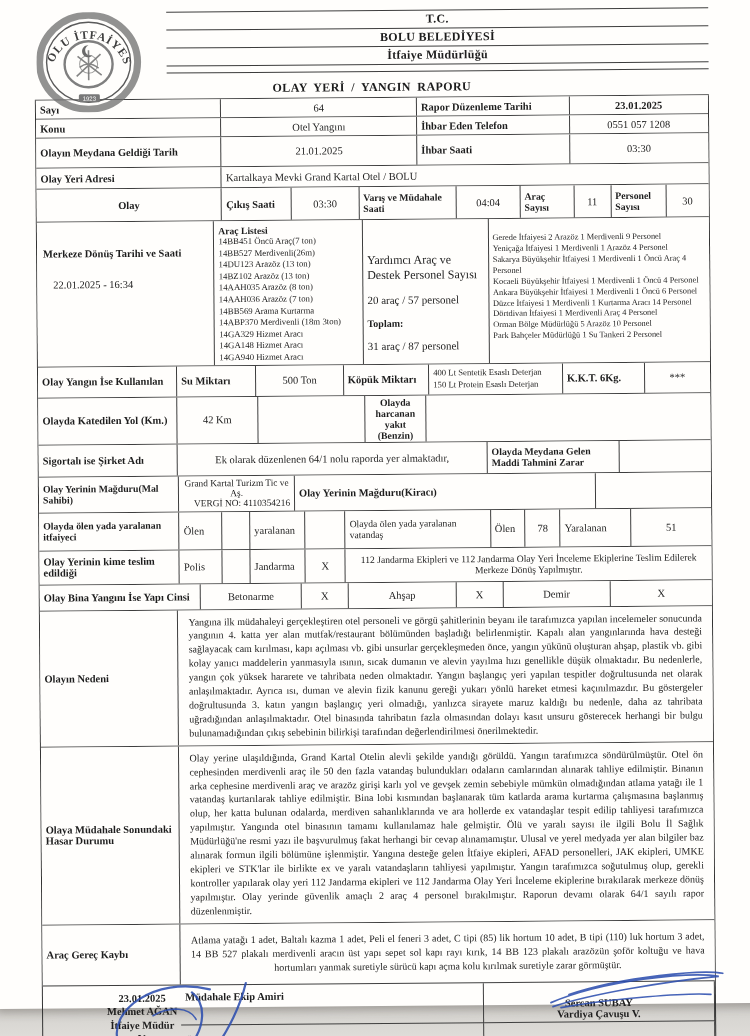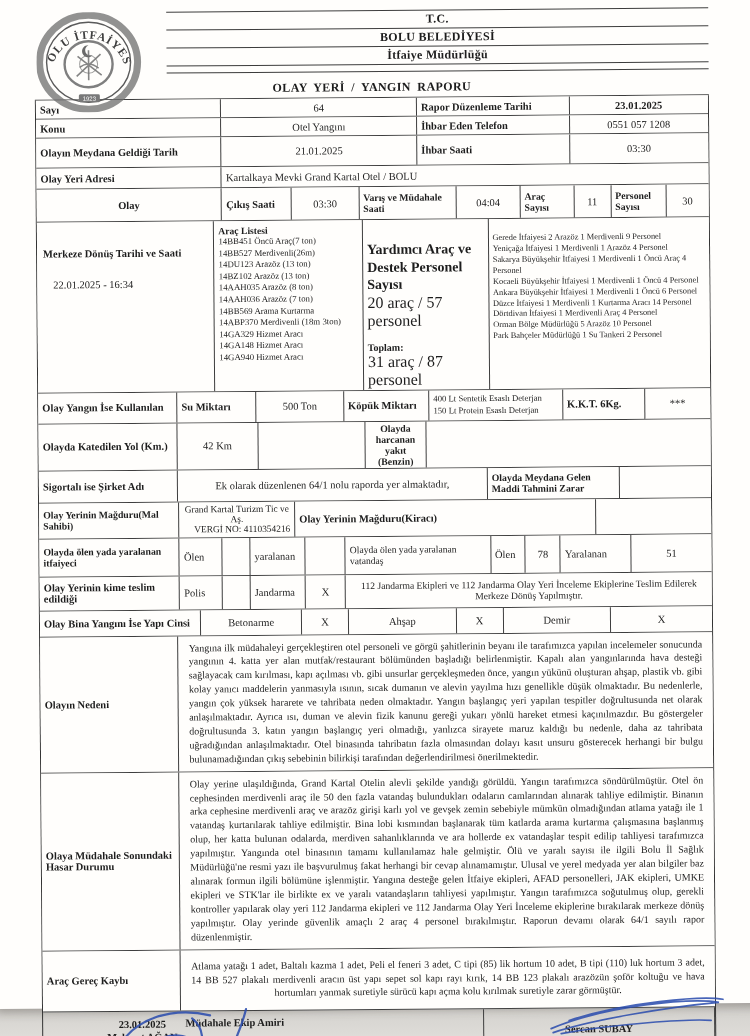--- a/index.html
+++ b/index.html
@@ -58,22 +58,22 @@
   .para-ctr-last { text-align-last:center; }
   .r-neden .para-wrap { min-height:126px; }
   .r-hasar .para-wrap { min-height:172px; }
   .r-gerec .para-wrap { min-height:60px; }
 
   .donus-lbl { padding-top:26px; padding-left:6px; }
   .donus-val { margin-top:20px; padding-left:10px; font-size:10.5px; }
   .arac-list div, .destek-list div { white-space:nowrap; }
   .arac-list { font-size:8.8px; line-height:11.6px; }
   .destek-list div { white-space:normal; }
-  .yard-lbl { font-weight:bold; font-size:14px; line-height:1.25; margin-top:20px; }
-  .yard-val { font-size:16px; margin-top:0; }
+  .yard-lbl { font-weight:normal; font-size:12px; line-height:1.25; margin-top:32px; }
+  .yard-val { font-size:11px; margin-top:11px; }
   .toplam-lbl { font-weight:bold; font-size:10px; margin-top:12px; }
 
   
   .sig-grid { display:grid; grid-template-columns:20.6% 45% 34.4%; }
   .sig-grid .c { border-right:1.2px solid #3e3e3e; padding:2px 4px; position:relative; }
   .sig-grid .c:nth-child(3n) { border-right:none; }
   .sig-mid-b { border-bottom:1.2px solid #3e3e3e; }
   .sig-name { text-align:center; font-weight:bold; font-size:10.5px; margin-top:13px; }
   .sig-title { text-align:center; font-weight:bold; font-size:10.5px; }
   .ink { position:absolute; pointer-events:none; }

